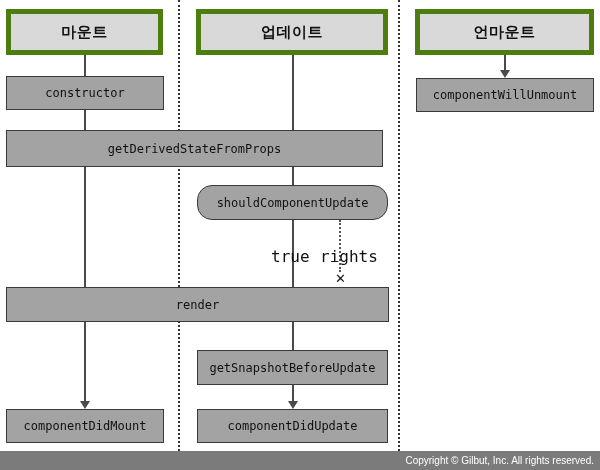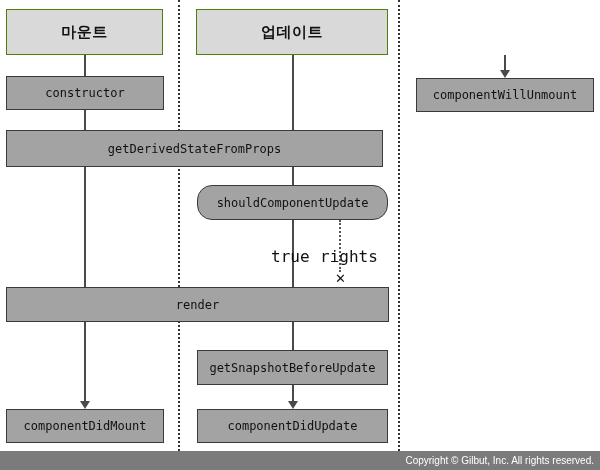--- a/index.html
+++ b/index.html
@@ -14,21 +14,21 @@
   
   .divider{
     position:absolute;top:0;width:0;
     border-left:2px dotted #333;
   }
 
   
   .phase-header{
     position:absolute;
     background:#d9d9d9;
-    border:1px solid #4d7c0f;
+    border:5px solid #4d7c0f;
     box-sizing:border-box;
     display:flex;align-items:center;justify-content:center;
     font-family:Liberation Sans, sans-serif;
     font-weight:bold;
     font-size:15px;
     color:#111;
     letter-spacing:.5px;
   }
 
   
@@ -97,20 +97,21 @@
 </head>
 <body>
 
 <div id="diagram">
 
   <div class="divider" style="left:178px;height:451px;"></div>
   <div class="divider" style="left:398px;height:451px;"></div>
 
   <div class="phase-header" style="left:6px;top:9px;width:157px;height:46px;">마운트</div>
   <div class="phase-header" style="left:196px;top:9px;width:192px;height:46px;">업데이트</div>
+  <div class="phase-header" style="left:415px;top:9px;width:179px;height:46px;">언마운트</div>
 
   <div class="edge" style="left:84px;top:55px;height:21px;"></div>
 
   <div class="node" style="left:6px;top:76px;width:158px;height:34px;">constructor</div>
 
   <div class="edge" style="left:84px;top:110px;height:20px;"></div>
 
   <div class="edge" style="left:292px;top:55px;height:75px;"></div>
 
   <div class="node" style="left:6px;top:130px;width:377px;height:37px;">getDerivedStateFromProps</div>

